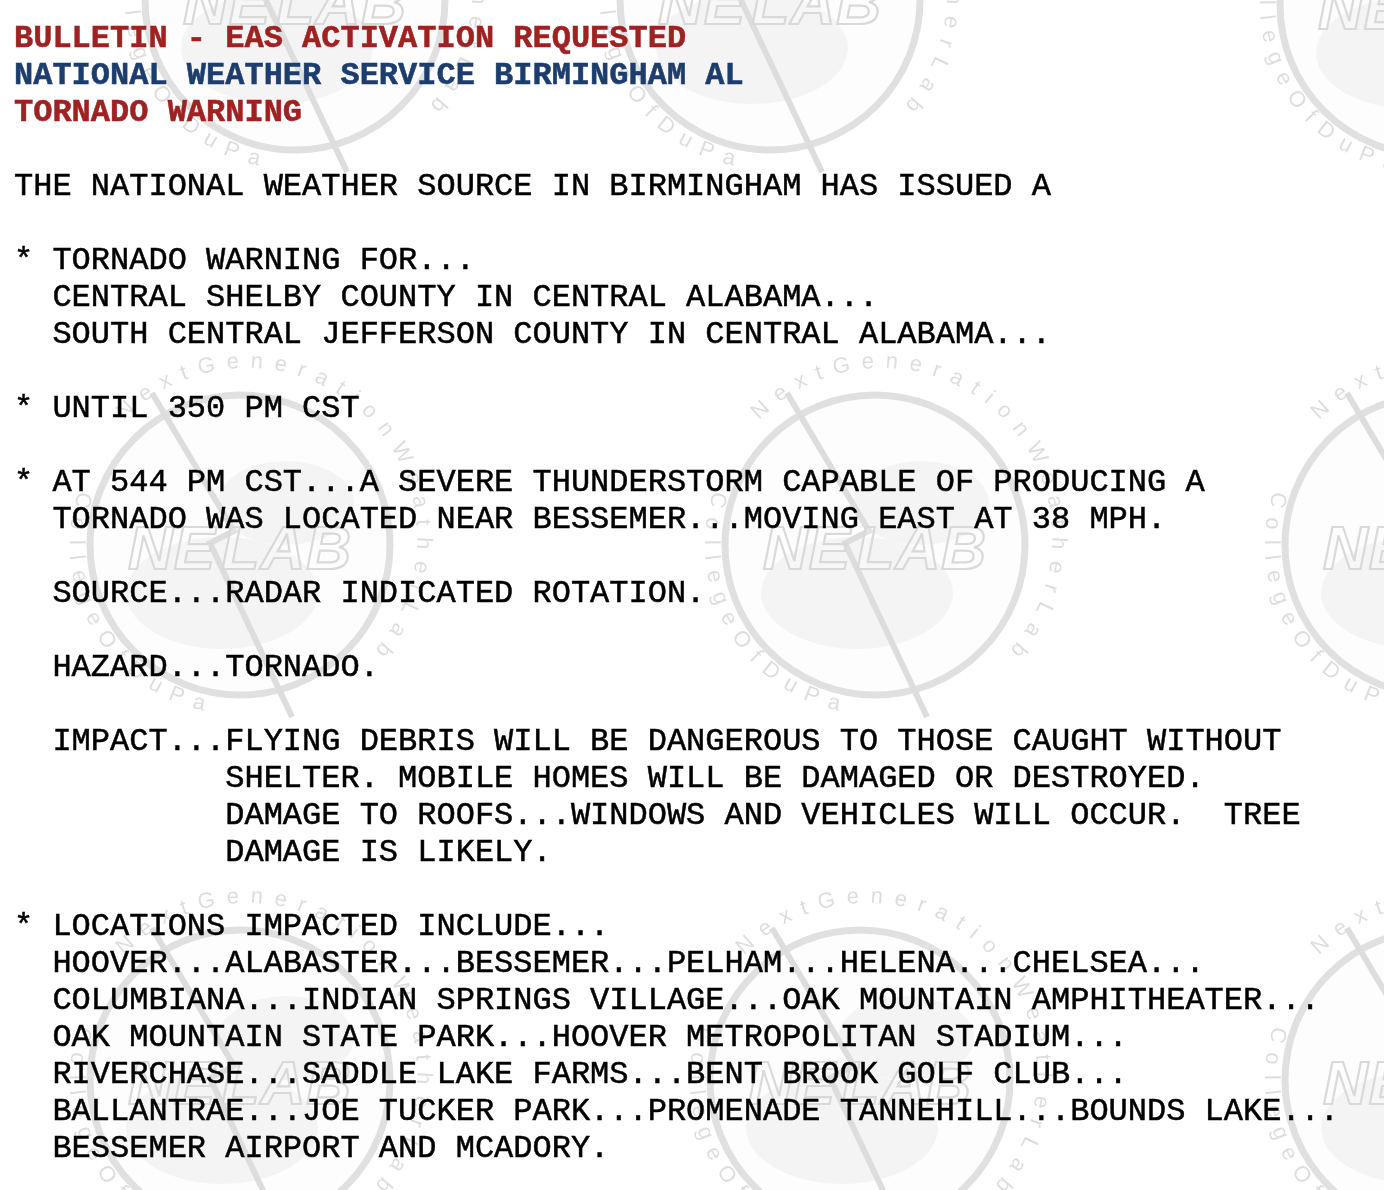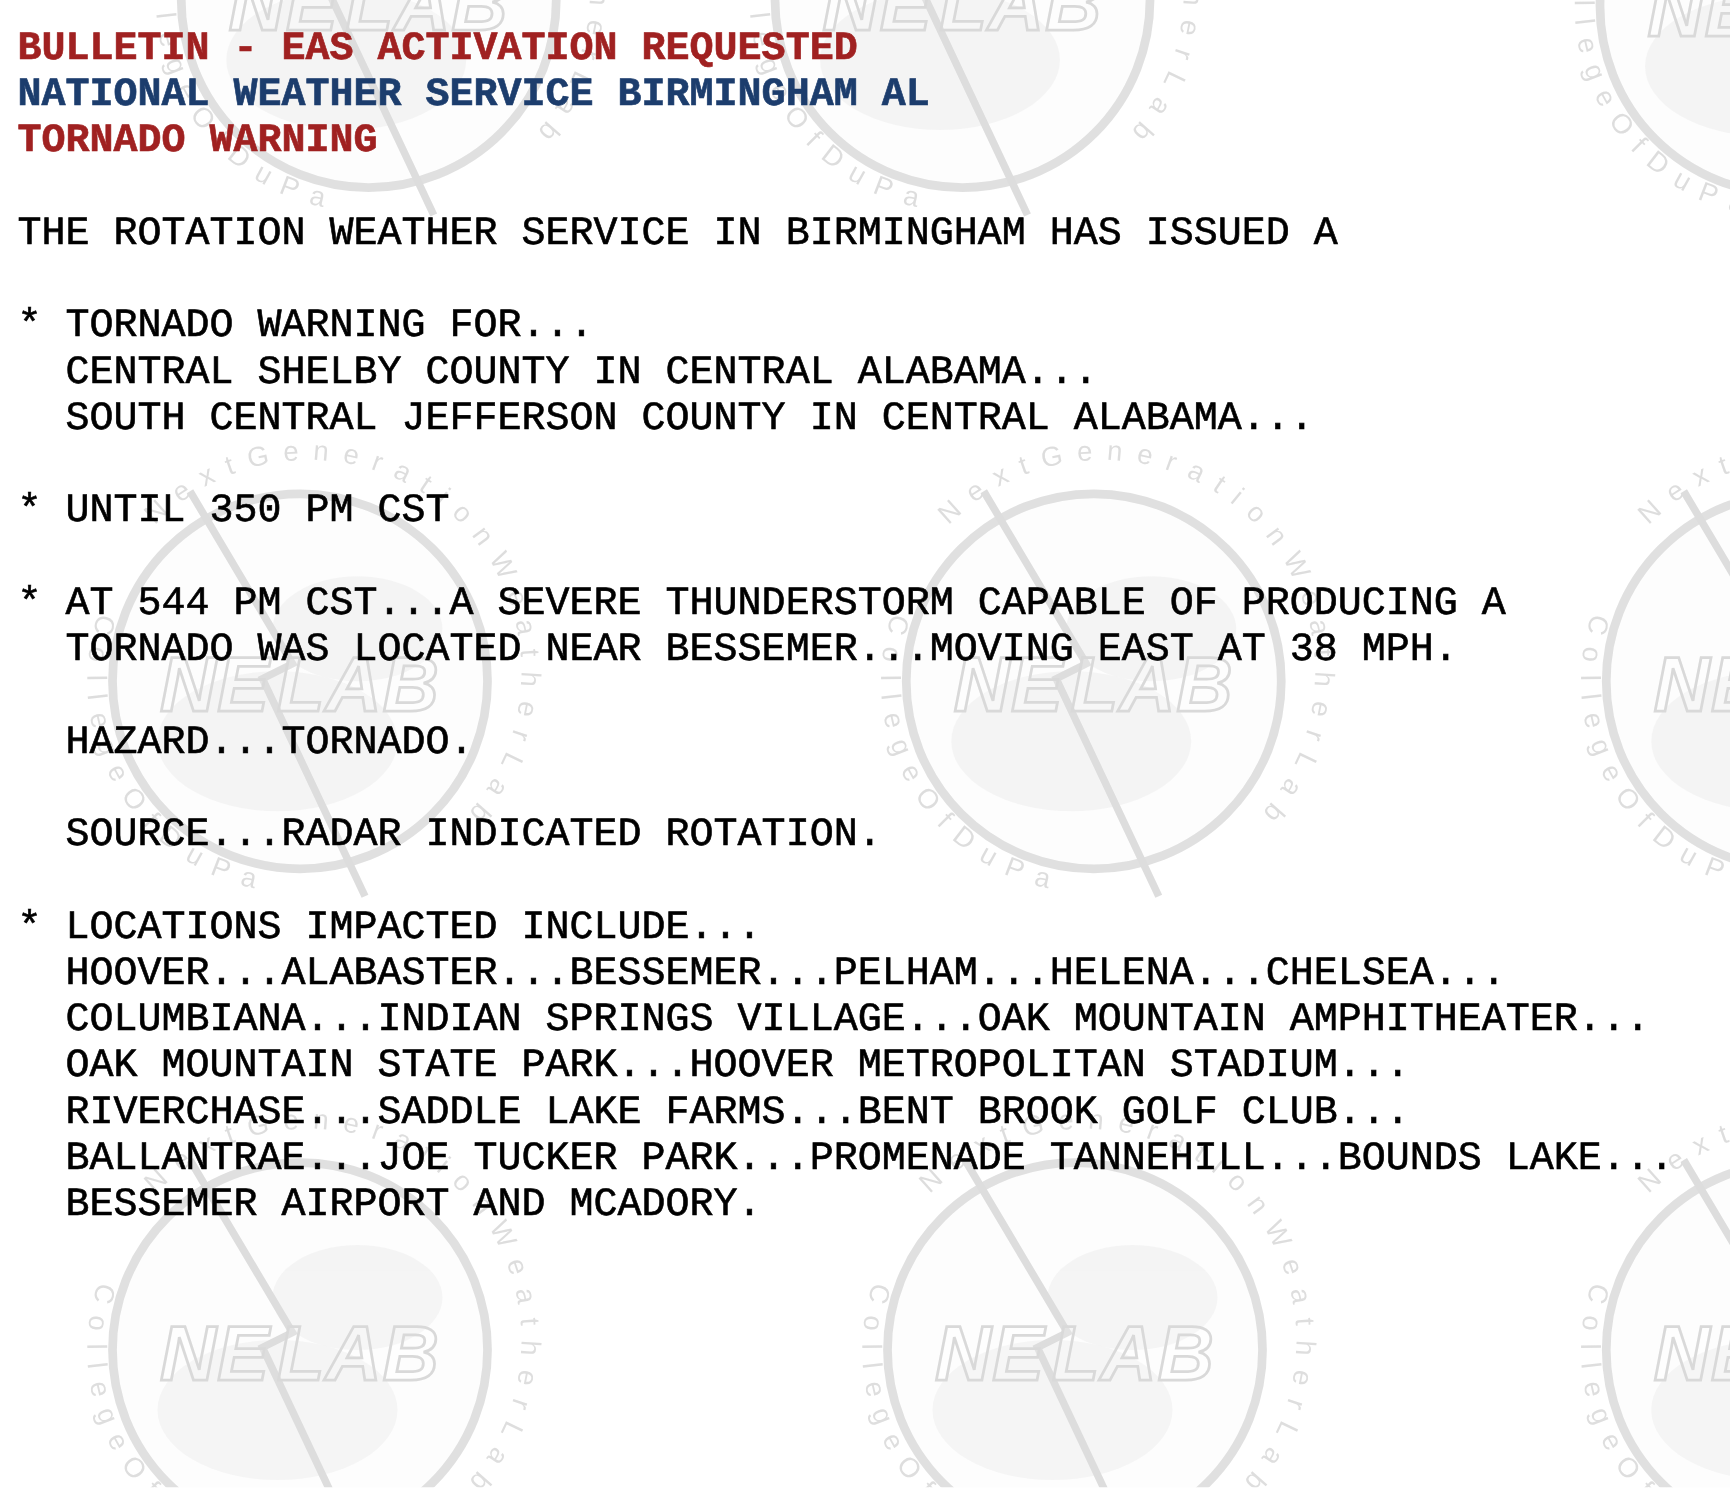--- a/index.html
+++ b/index.html
@@ -97,29 +97,33 @@
   </svg>
 
   <div class="content">
     <header>
       <div class="hline red">BULLETIN - EAS ACTIVATION REQUESTED</div>
       <div class="hline blue">NATIONAL WEATHER SERVICE BIRMINGHAM AL</div>
       <div class="hline red">TORNADO WARNING</div>
     </header>
 
     <main>
-      <pre class="para">THE ROTATION WEATHER SERVICE IN BIRMINGHAM HAS ISSUED A</pre>
+      <pre class="para">THE NATIONAL WEATHER SOURCE IN BIRMINGHAM HAS ISSUED A</pre>
       <pre class="para">* TORNADO WARNING FOR...
   CENTRAL SHELBY COUNTY IN CENTRAL ALABAMA...
   SOUTH CENTRAL JEFFERSON COUNTY IN CENTRAL ALABAMA...</pre>
       <pre class="para">* UNTIL 350 PM CST</pre>
       <pre class="para">* AT 544 PM CST...A SEVERE THUNDERSTORM CAPABLE OF PRODUCING A
   TORNADO WAS LOCATED NEAR BESSEMER...MOVING EAST AT 38 MPH.</pre>
+      <pre class="para">  SOURCE...RADAR INDICATED ROTATION.</pre>
       <pre class="para">  HAZARD...TORNADO.</pre>
-      <pre class="para">  SOURCE...RADAR INDICATED ROTATION.</pre>
+      <pre class="para">  IMPACT...FLYING DEBRIS WILL BE DANGEROUS TO THOSE CAUGHT WITHOUT
+           SHELTER. MOBILE HOMES WILL BE DAMAGED OR DESTROYED.
+           DAMAGE TO ROOFS...WINDOWS AND VEHICLES WILL OCCUR.  TREE
+           DAMAGE IS LIKELY.</pre>
       <pre class="para">* LOCATIONS IMPACTED INCLUDE...
   HOOVER...ALABASTER...BESSEMER...PELHAM...HELENA...CHELSEA...
   COLUMBIANA...INDIAN SPRINGS VILLAGE...OAK MOUNTAIN AMPHITHEATER...
   OAK MOUNTAIN STATE PARK...HOOVER METROPOLITAN STADIUM...
   RIVERCHASE...SADDLE LAKE FARMS...BENT BROOK GOLF CLUB...
   BALLANTRAE...JOE TUCKER PARK...PROMENADE TANNEHILL...BOUNDS LAKE...
   BESSEMER AIRPORT AND MCADORY.</pre>
     </main>
   </div>
 

